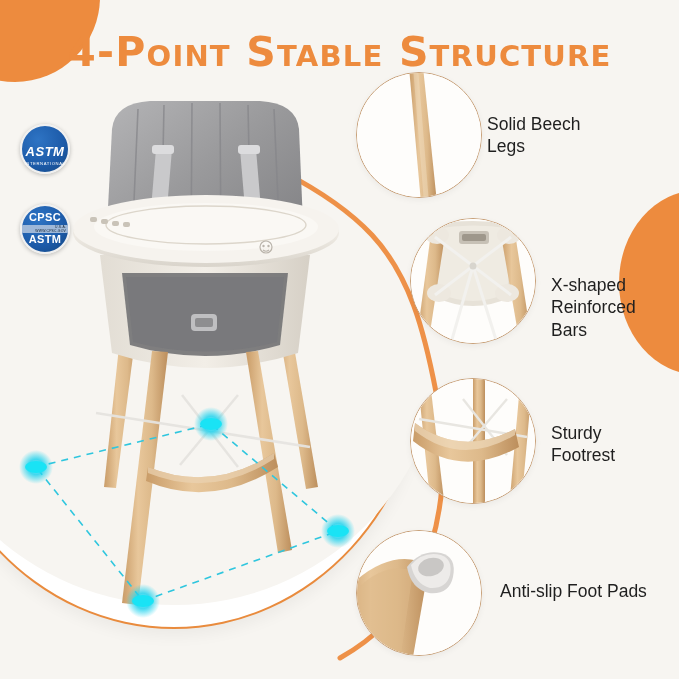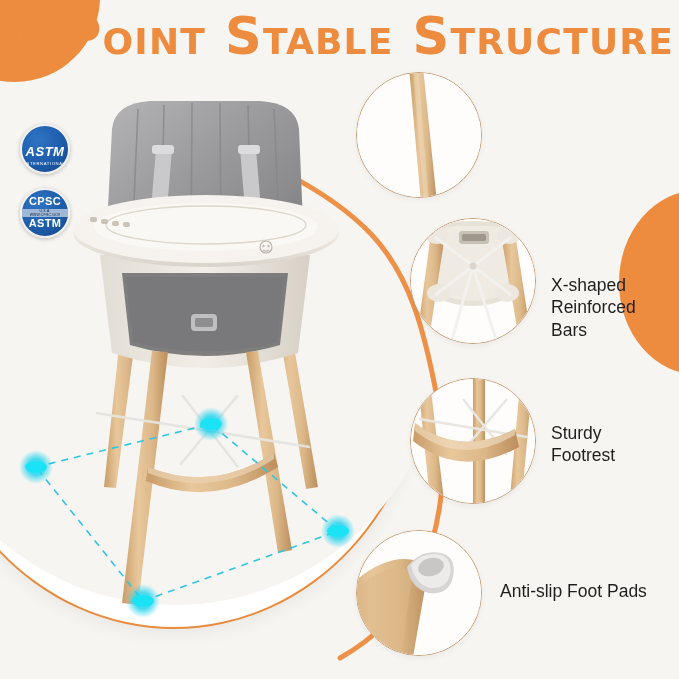--- a/index.html
+++ b/index.html
@@ -28,23 +28,23 @@
     border:2.5px solid #E98B3D;
     box-shadow:0 6px 16px rgba(0,0,0,.05);
   }
   .stage-ellipse-mask{
     position:absolute;left:-95px;top:60px;width:540px;height:545px;
     background:#F7F5F1;border-radius:50%;
   }
 
   
   .title{
-    position:absolute;left:0;top:7px;width:679px;
+    position:absolute;left:0;top:28px;width:679px;
     text-align:center;
-    font-size:51px;
+    font-size:41px;
     font-weight:bold;
     letter-spacing:1.2px;
     color:#ED8B3E;
     font-variant:small-caps;
     text-transform:none;
     font-family:"DejaVu Sans", sans-serif;
     white-space:nowrap;
     z-index:40;
   }
 
@@ -52,21 +52,21 @@
   .badge{
     position:absolute;border-radius:50%;
     background:radial-gradient(circle at 35% 30%,#2E74C4 0%,#1C5AA8 60%,#14467F 100%);
     border:2px solid #F0F0F0;
     box-shadow:0 1px 4px rgba(0,0,0,.25);
     color:#fff;text-align:center;
     display:flex;flex-direction:column;align-items:center;justify-content:center;
     z-index:30;
   }
   .badge-astm{left:20px;top:124px;width:46px;height:46px;}
-  .badge-cpsc{left:20px;top:188px;width:46px;height:46px;}
+  .badge-cpsc{left:20px;top:204px;width:46px;height:46px;text-align:right;}
   .badge-astm .b-main{font-size:13px;font-weight:bold;font-style:italic;letter-spacing:.5px;line-height:1;margin-top:13px;}
   .badge-astm .b-sub{font-size:4.2px;letter-spacing:.6px;margin-top:3px;}
   .badge-cpsc .b-main{font-size:11px;font-weight:bold;line-height:1.05;letter-spacing:.3px;}
   .badge-cpsc .b-sub{font-size:3.4px;letter-spacing:.2px;margin:1px 0;background:#9FB8D8;color:#123;padding:0 2px;border-radius:1px;}
   .badge-cpsc .b-main2{font-size:11px;font-weight:bold;line-height:1.05;letter-spacing:.3px;}
 
   
   .chair{position:absolute;left:60px;top:95px;width:290px;height:530px;z-index:20;}
 
   
@@ -257,20 +257,22 @@
     </g>
   </svg>
 
   <div class="callout c1">
     <svg viewBox="0 0 124 124" width="124" height="124">
       <rect width="124" height="124" fill="#FEFDFB"></rect>
       <path d="M52,-6 L66,-6 L80,130 L64,130 Z" fill="url(#wood)"></path>
       <path d="M56,-6 L61,-6 L72,130 L67,130 Z" fill="#F0DCBE" opacity=".5"></path>
     </svg>
   </div>
+  <div class="clabel l1">Solid Beech
+Legs</div>
 
   <div class="callout c2">
     <svg viewBox="0 0 124 124" width="124" height="124">
       <rect width="124" height="124" fill="#FEFDFB"></rect>
       <path d="M18,6 Q62,-2 106,6 L100,78 Q62,96 24,78 Z" fill="#E7E2D8"></path>
       <path d="M22,10 Q62,3 102,10 L96,74 Q62,90 28,74 Z" fill="#EFEBE2"></path>
       <rect x="48" y="12" width="30" height="13" rx="3" fill="#C7C1B6"></rect>
       <rect x="51" y="15" width="24" height="7" rx="2" fill="#9E978B"></rect>
       <g fill="url(#wood)">
         <path d="M20,14 L6,118 L18,120 L34,16 Z"></path>

